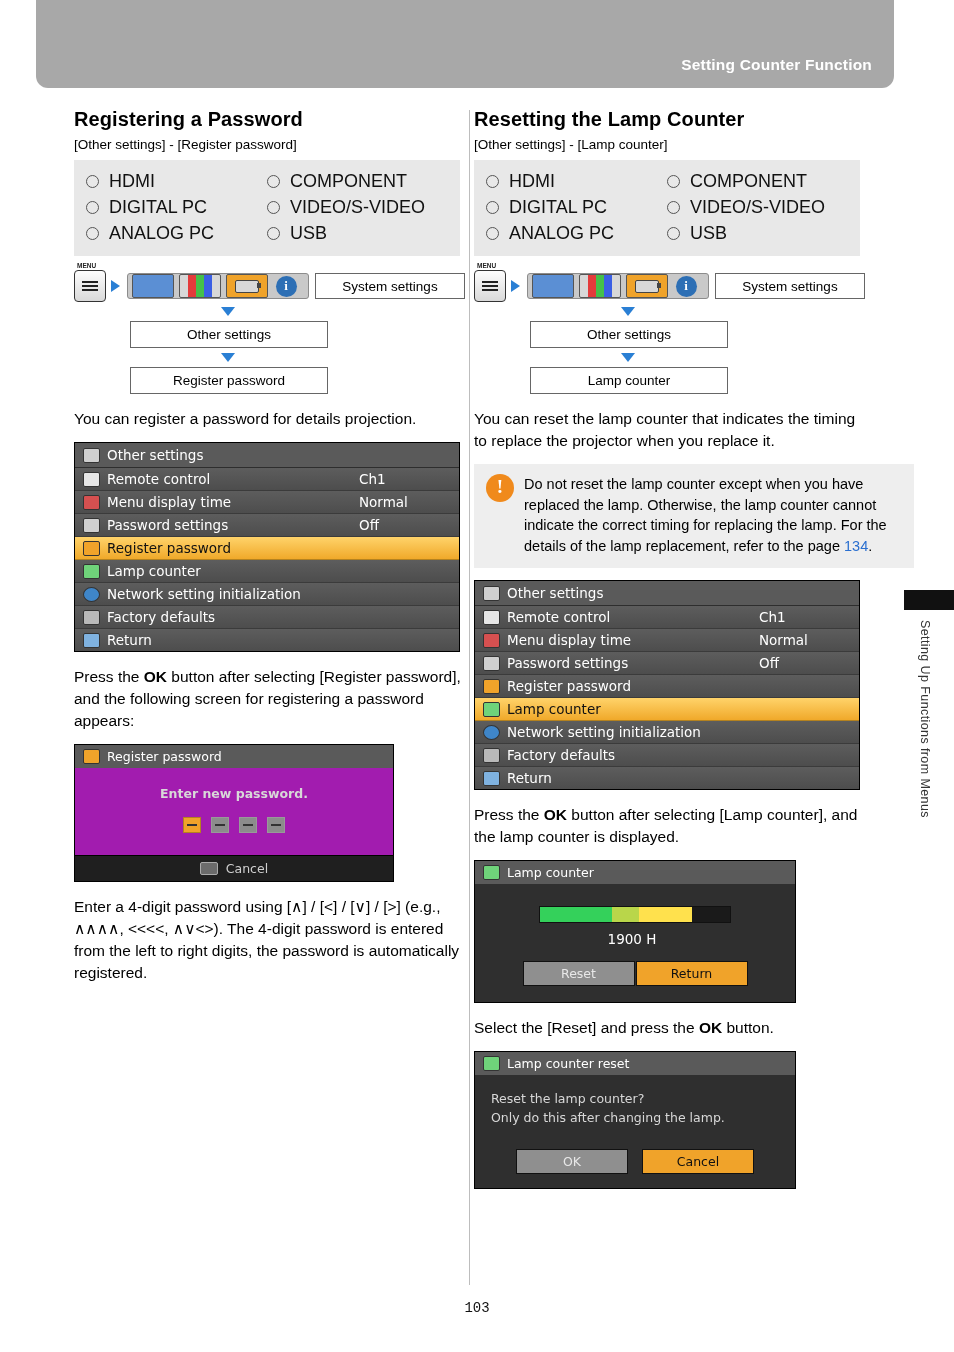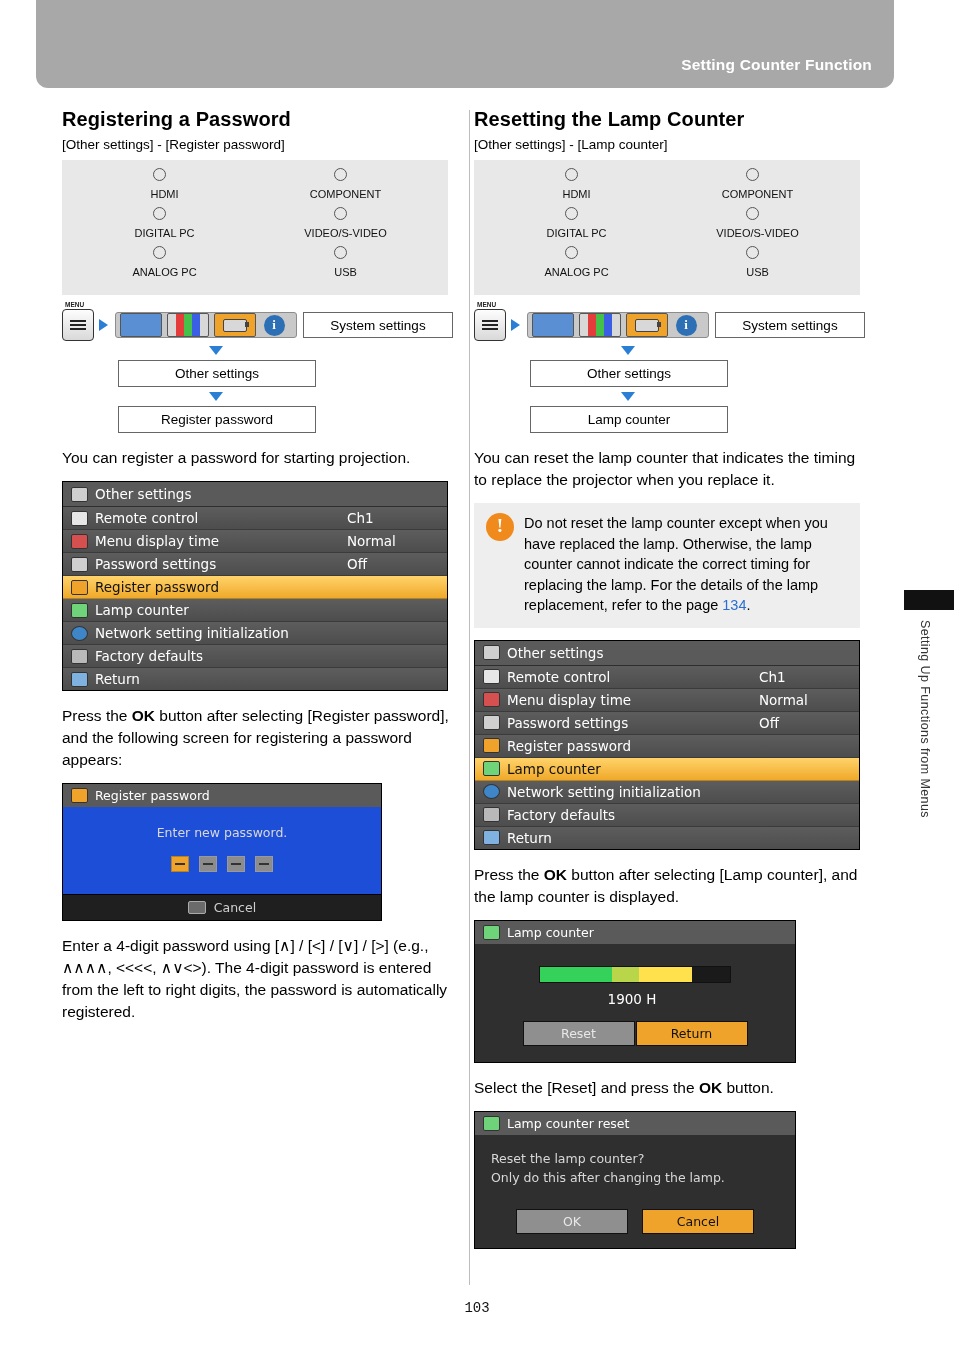--- a/index.html
+++ b/index.html
@@ -20,43 +20,42 @@
     border-bottom-left-radius:12px; border-bottom-right-radius:12px;
   }
   .header-title {
     position:absolute; right:22px; top:56px;
     font-size:15.5px; font-weight:bold; color:#ffffff;
     letter-spacing:.2px;
   }
 
   
   .col { position:absolute; top:108px; width:392px; }
-  .col-left { left:62px; }
+  .col-left { left:74px; }
   .col-right { left:474px; }
   .divider {
     position:absolute; left:469px; top:110px; width:1px; height:1175px;
     background:#bdbdbd;
   }
 
   h2.sect {
     font-size:20px; font-weight:bold; margin:0 0 6px 0; letter-spacing:.1px;
   }
   .breadcrumb { font-size:13.5px; margin:0 0 8px 0; }
 
   
   .inputs-box {
     background:#e8e8e8; border:0; padding:8px 12px 10px 12px;
     width:386px; box-sizing:border-box;
   }
   .inputs-row { display:flex; }
   .inputs-col { width:50%; }
   .inp {
-    display:flex; align-items:center; font-size:11px; line-height:26px;
+    display:flex; align-items:center; font-size:18px; line-height:26px;
     color:#111;
-    flex-direction:column;
   }
   .circ {
     width:11px; height:11px; border:1.5px solid #555; border-radius:50%;
     display:inline-block; margin-right:10px; background:#e8e8e8;
   }
 
   
   .path { margin-top:14px; position:relative; }
   .path-row1 { display:flex; align-items:center; }
   .menu-btn {
@@ -118,21 +117,21 @@
 
   p.body { font-size:15.5px; line-height:22px; margin:14px 0 0 0; }
   .bold { font-weight:bold; }
 
   ul.bullets { margin:12px 0 0 0; padding:0 0 0 16px; }
   ul.bullets li { font-size:15.5px; line-height:22px; }
 
   
   .note {
     background:#eeeeee; margin-top:12px; padding:10px 12px 12px 12px;
-    display:flex; width:386px; box-sizing:border-box;
+    display:flex; width:440px; box-sizing:border-box;
   }
   .note-ico {
     width:28px;height:28px;border-radius:50%;background:#f08a1c;
     flex:0 0 28px; margin-right:10px; position:relative;
   }
   .note-ico::before{
     content:"!"; position:absolute; left:0; right:0; top:2px; text-align:center;
     color:#fff; font-weight:bold; font-size:19px; font-family:"Liberation Serif", serif;
   }
   .note-text { font-size:14.5px; line-height:20.5px; }
@@ -173,22 +172,23 @@
 
   .osd2 {
     border:1px solid #000; width:320px; box-sizing:border-box; margin-top:12px;
     background:#2b2b2b; font-family:"DejaVu Sans", sans-serif;
   }
   .osd2-title {
     background:#5a5a5a; color:#fff; font-size:12.5px; padding:4px 8px;
     display:flex; align-items:center;
   }
   .osd2-body {
-    background:#1d4ed8; color:#d8d8d8; text-align:center; padding:18px 0 22px 0;
+    background:#a21caf; color:#d8d8d8; text-align:center; padding:18px 0 22px 0;
     font-size:12.5px;
+    font-weight:bold;
   }
   .pw-boxes { display:flex; justify-content:center; margin-top:16px; }
   .pw-box {
     width:16px;height:14px;border:1px solid #999;background:#8c8c8c;margin:0 5px;
     position:relative;
   }
   .pw-box.first { background:#f0a32a; border-color:#b4821f; }
   .pw-box::after{
     content:""; position:absolute; left:3px; right:3px; top:6px; height:2px; background:#333;
   }
@@ -308,21 +308,21 @@
         <div class="sys-label">System settings</div>
       </div>
       <div class="path-center2">
         <div class="down-arrow"></div>
         <div class="path-box">Other settings</div>
         <div class="down-arrow"></div>
         <div class="path-box">Register password</div>
       </div>
     </div>
 
-    <p class="body">You can register a password for starting projection.</p>
+    <p class="body">You can register a password for details projection.</p>
 
     <div class="osd">
       <div class="osd-title">
         <span class="ico"></span>
         <span>Other settings</span>
       </div>
       <div class="osd-row">
         <span class="ico pen"></span>
         <span class="nm">Remote control</span>
         <span class="vl">Ch1</span>

